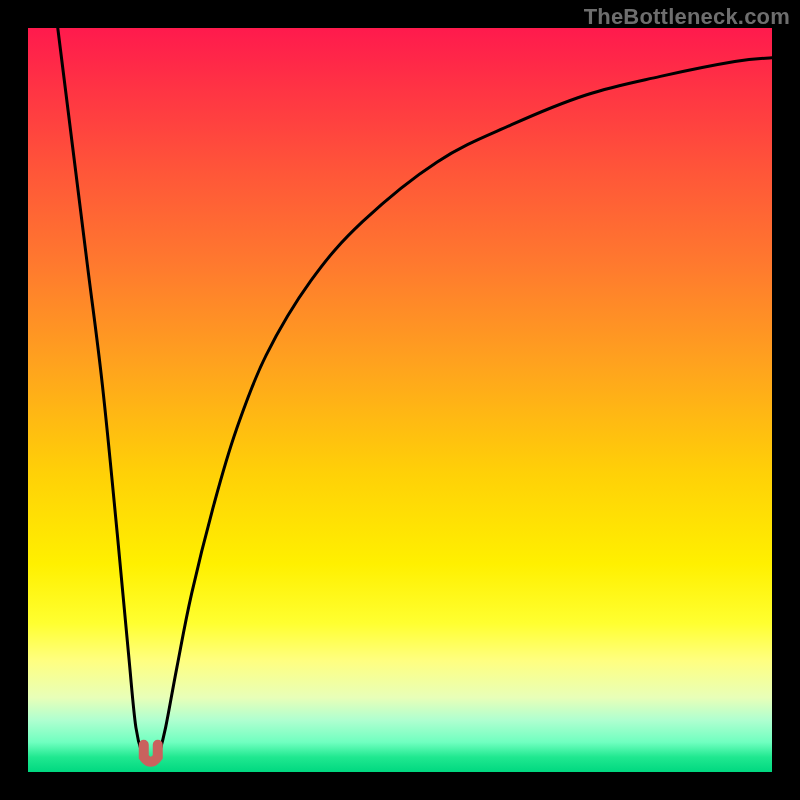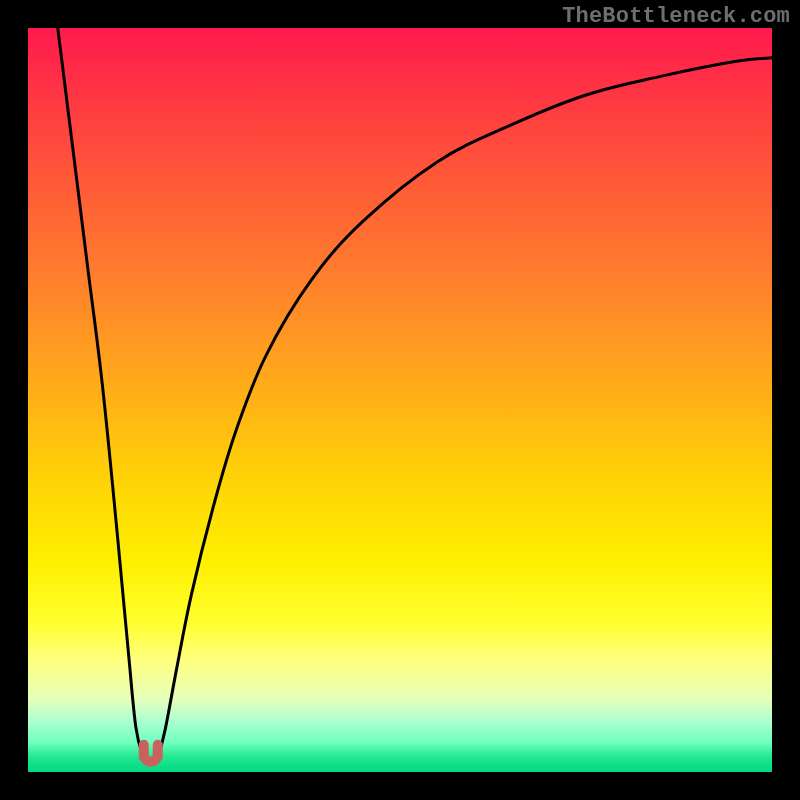--- a/index.html
+++ b/index.html
@@ -37,21 +37,21 @@
       #e8ffb8 90%,
       #b0ffd0 93%,
       #70ffc0 96%,
       #20e890 98%,
       #00d880 100%);
   }
   .watermark {
     position: absolute;
     top: 4px;
     right: 10px;
-    font-family: Liberation Mono, monospace;
+    font-family: Liberation Sans, sans-serif;
     font-size: 22px;
     font-weight: 600;
     color: #6e6e6e;
     letter-spacing: 0.2px;
   }
   svg.curves {
     position: absolute;
     left: 0;
     top: 0;
     width: 744px;

